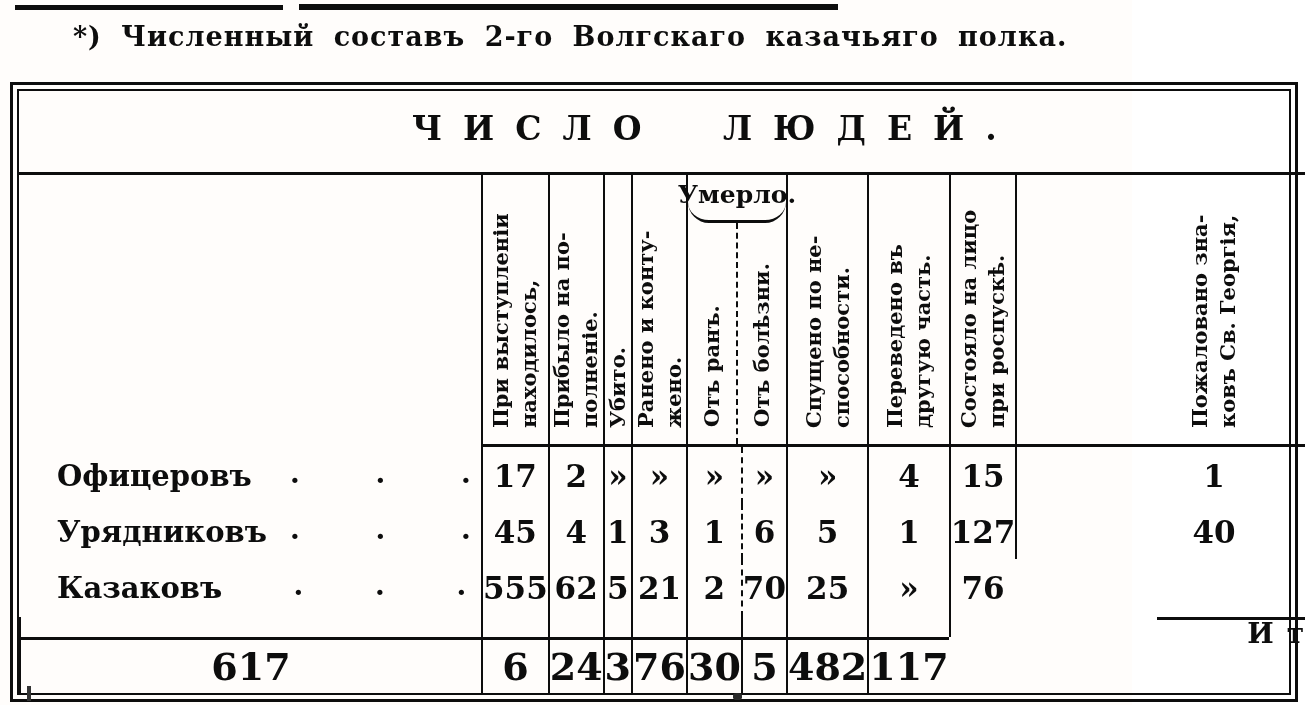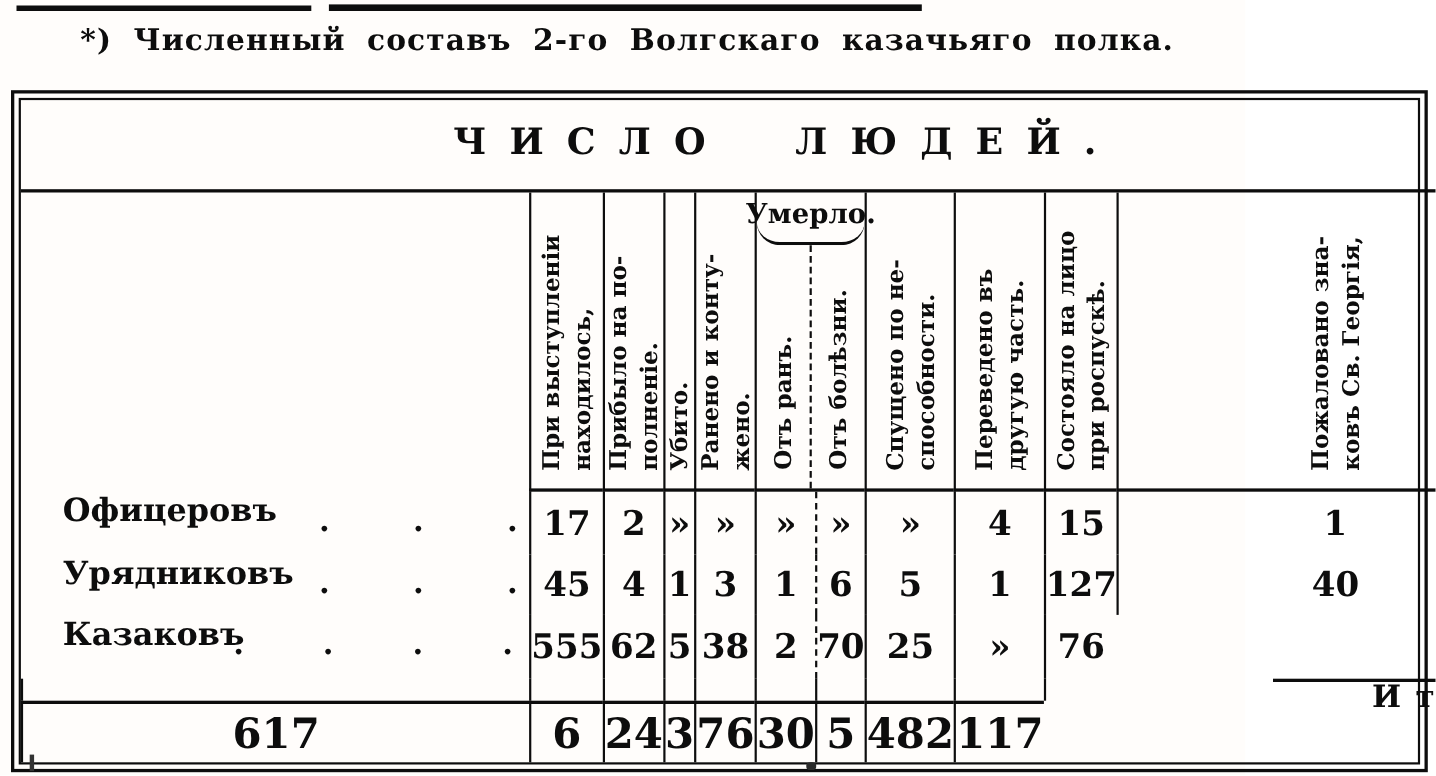--- a/index.html
+++ b/index.html
@@ -77,21 +77,21 @@
     border-radius:21px;
   }
   .group-subs { flex:1; display:flex; }
   .gsub { flex:1; position:relative; }
   .gsub + .gsub { border-left:2px dashed #0d0d0d; }
   .rot-s { width:206px; }
 
   
   .lab {
     position:relative;
-    display:flex; align-items:flex-start;
+    display:flex; align-items:center;
     padding-left:38px;
     font-size:29px; font-weight:bold;
   }
   .leaders {
     position:absolute; top:50%; transform:translateY(-58%);
     font-size:28px; font-weight:bold;
   }
   .l-far  { left:271px; word-spacing:66px; }
   .l-near { left:193px; word-spacing:62px; }
   .val {
@@ -216,21 +216,21 @@
         <div class="val">127</div>
         <div class="val">40</div>
 
         <div class="lab">
           <span>Казаковъ</span>
           <span class="leaders l-near">. . . .</span>
         </div>
         <div class="val">555</div>
         <div class="val">62</div>
         <div class="val">5</div>
-        <div class="val">38</div>
+        <div class="val">21</div>
         <div class="val">2</div>
         <div class="val dash">70</div>
         <div class="val">25</div>
         <div class="val">»</div>
         <div class="val">76</div>
 
         <div class="gap-lab"></div>
         <div class="gap"></div>
         <div class="gap"></div>
         <div class="gap"></div>

